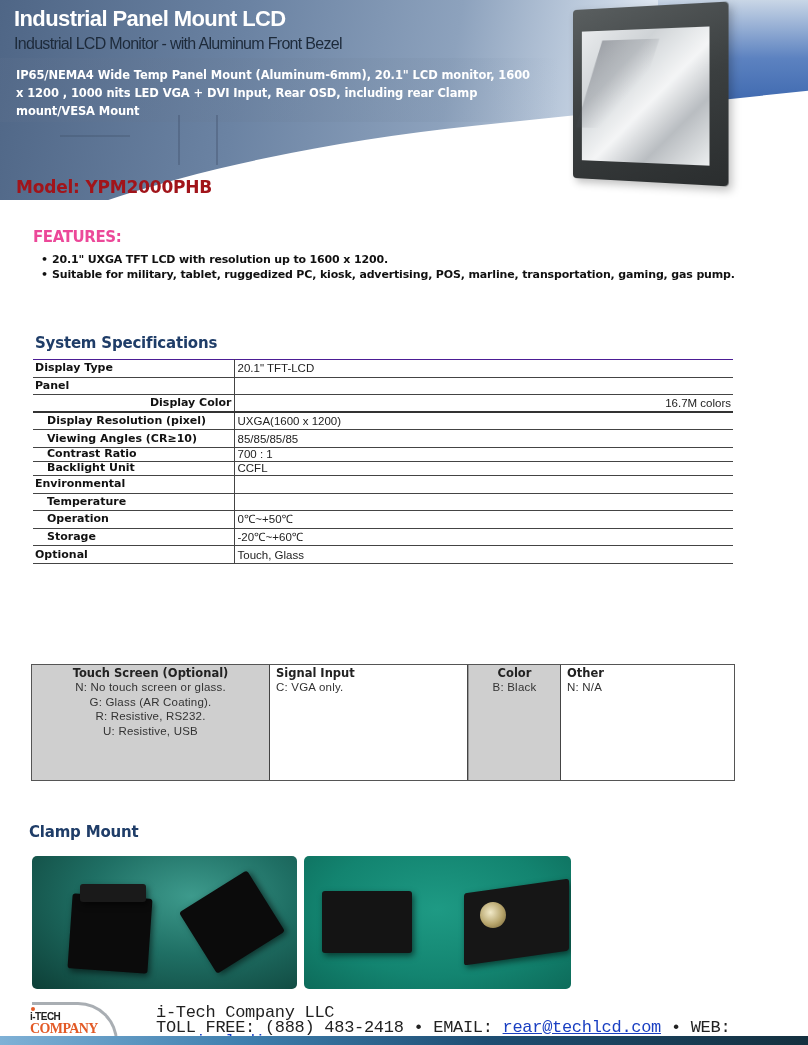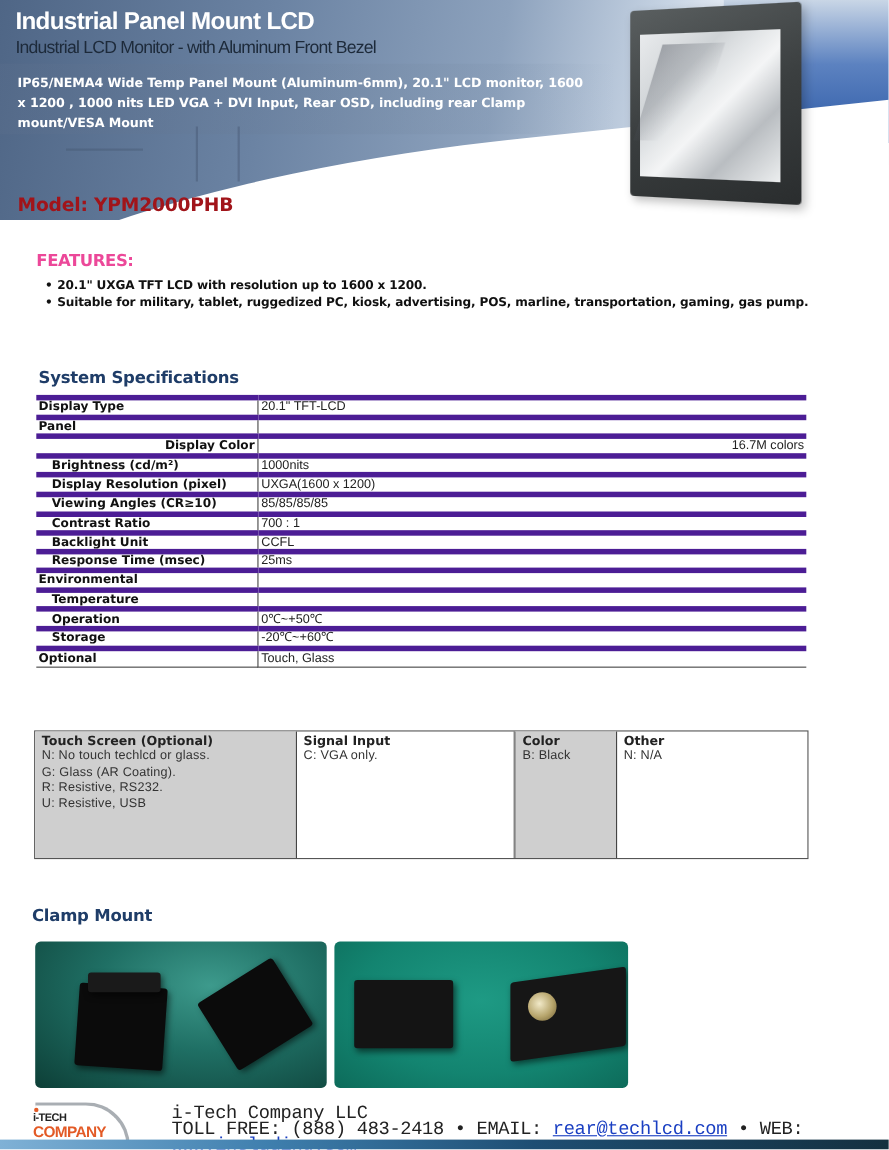--- a/index.html
+++ b/index.html
@@ -79,37 +79,37 @@
       font-size: 11px; font-weight: bold; color: #111; line-height: 15px; letter-spacing: -0.15px;
     }
     .features-list li .bullet { display: inline-block; width: 11px; }
 
     
     .spec-title {
       position: absolute; left: 35px; top: 334px; font-size: 15px; font-weight: bold; color: #1f3d68; letter-spacing: -0.2px; text-align: right;
     }
     .spec-table { position: absolute; left: 33px; top: 359px; width: 700px; border-collapse: collapse; }
     .spec-table td {
-      border-top: 5px solid #4c1d95; border-bottom: 1px solid #444;
+      border-top: 1px solid #4c1d95; border-bottom: 1px solid #444;
       font-size: 11px; height: 17.6px; padding: 0 2px; vertical-align: middle; line-height: 12px;
     }
     .spec-table td.k { width: 201px; font-weight: bold; color: #111; border-right: 1px solid #444; }
     .spec-table td.k.ind { padding-left: 14px; }
     .spec-table td.v { font-family: "Liberation Sans", sans-serif; color: #222; font-size: 11.5px; padding-left: 3px; }
     .spec-table tr.thick td { border-bottom: 2px solid #333; text-align: right; }
     .spec-table tr.tight td { height: 14px; }
 
     
     .order-table {
       position: absolute; left: 31px; top: 664px; width: 704px; height: 117px;
       border: 1.5px solid #555; display: flex;
     }
     .order-col { height: 100%; padding: 1px 6px; border-right: 1.5px solid #444; font-family: "Liberation Sans", sans-serif; }
     .order-col:last-child { border-right: none; }
-    .order-col.gray { background: #cfcfcf; }
+    .order-col.gray { background: #cfcfcf; text-align: center; }
     .order-col .h { font-family: "DejaVu Sans", sans-serif; font-size: 11.5px; font-weight: bold; color: #222; line-height: 14px; }
     .order-col .o { font-size: 11.5px; color: #333; line-height: 14.5px; letter-spacing: 0.2px; }
 
     
     .clamp-title {
       position: absolute; left: 29px; top: 823px; font-size: 15px; font-weight: bold; color: #1f3d68; letter-spacing: -0.2px;
     }
     .photo {
       position: absolute; top: 856px; height: 133px; border-radius: 5px; overflow: hidden;
     }
@@ -125,21 +125,21 @@
     .screw { position: absolute; width: 26px; height: 26px; border-radius: 50%;
       background: radial-gradient(circle at 40% 40%, #f1e9c8 0%, #b6a46b 55%, #6b5a2f 100%); }
 
     
     .logo { position: absolute; left: 28px; top: 1005px; width: 88px; height: 30px; }
     .logo .arc {
       position: absolute; left: 4px; top: -3px; width: 86px; height: 40px;
       border-top: 3px solid #a9aeb3; border-right: 3px solid #a9aeb3; border-radius: 0 40px 0 0;
     }
     .logo .l1 { position: absolute; left: 2px; top: 6px; font-family: "Liberation Sans", sans-serif; font-size: 10px; font-weight: bold; color: #222; letter-spacing: -0.5px; line-height: 12px; }
-    .logo .l2 { position: absolute; left: 2px; top: 17px; font-family: Liberation Sans, sans-serif; font-size: 14px; font-weight: bold; color: #e35a26; letter-spacing: -0.6px; line-height: 14px; }
+    .logo .l2 { position: absolute; left: 2px; top: 17px; font-family: Liberation Serif, serif; font-size: 14px; font-weight: bold; color: #e35a26; letter-spacing: -0.6px; line-height: 14px; }
     .logo .dot { position:absolute; left:3px; top:2px; width:4px; height:4px; background:#e35a26; border-radius:50%; }
     .footer-text { position: absolute; left: 156px; top: 1006px; font-family: Liberation Mono, monospace; font-size: 17px; color: #222; line-height: 14.5px; letter-spacing: -0.3px; }
     .footer-text a { color: #1a3fc2; text-decoration: underline; }
     .footer-bar {
       position: absolute; left: 0; top: 1036px; width: 808px; height: 9px;
       background: linear-gradient(90deg, #7fb1d6 0%, #3f7fae 30%, #1e4e73 60%, #14303f 100%);
     }
   </style>
 </head>
 <body>
@@ -176,44 +176,36 @@
       </tr>
     <tr>
         <td class="k">Panel</td>
         <td class="v"></td>
       </tr>
     <tr class="thick">
         <td class="k ind">Display Color</td>
         <td class="v">16.7M colors</td>
       </tr>
     <tr>
-        <td class="k ind">Brightness (cd/m²)</td>
-        <td class="v">1000nits</td>
-      </tr>
-    <tr>
         <td class="k ind">Display Resolution (pixel)</td>
         <td class="v">UXGA(1600 x 1200)</td>
       </tr>
     <tr>
         <td class="k ind">Viewing Angles (CR≥10)</td>
         <td class="v">85/85/85/85</td>
       </tr>
     <tr class="tight">
         <td class="k ind">Contrast Ratio</td>
         <td class="v">700 : 1</td>
       </tr>
     <tr class="tight">
         <td class="k ind">Backlight Unit</td>
         <td class="v">CCFL</td>
       </tr>
     <tr>
-        <td class="k ind">Response Time (msec)</td>
-        <td class="v">25ms</td>
-      </tr>
-    <tr>
         <td class="k">Environmental</td>
         <td class="v"></td>
       </tr>
     <tr>
         <td class="k ind">Temperature</td>
         <td class="v"></td>
       </tr>
     <tr>
         <td class="k ind">Operation</td>
         <td class="v">0℃~+50℃</td>
@@ -225,21 +217,21 @@
     <tr>
         <td class="k">Optional</td>
         <td class="v">Touch, Glass</td>
       </tr>
   </tbody>
 </table>
 
 <div class="order-table">
   <div class="order-col gray" style="width:238px;">
     <div class="h">Touch Screen (Optional)</div>
-    <div class="o">N: No touch techlcd or glass.</div>
+    <div class="o">N: No touch screen or glass.</div>
     <div class="o">G: Glass (AR Coating).</div>
     <div class="o">R: Resistive, RS232.</div>
     <div class="o">U: Resistive, USB</div>
   </div>
   <div class="order-col" style="width:198px;">
     <div class="h">Signal Input</div>
     <div class="o">C: VGA only.</div>
   </div>
   <div class="order-col gray" style="width:93px; border-left:1px solid #999;">
     <div class="h">Color</div>

